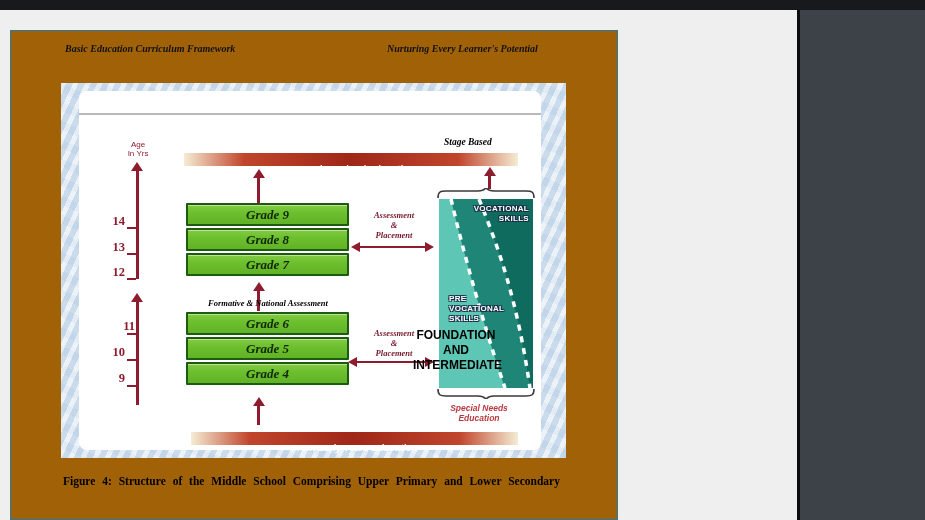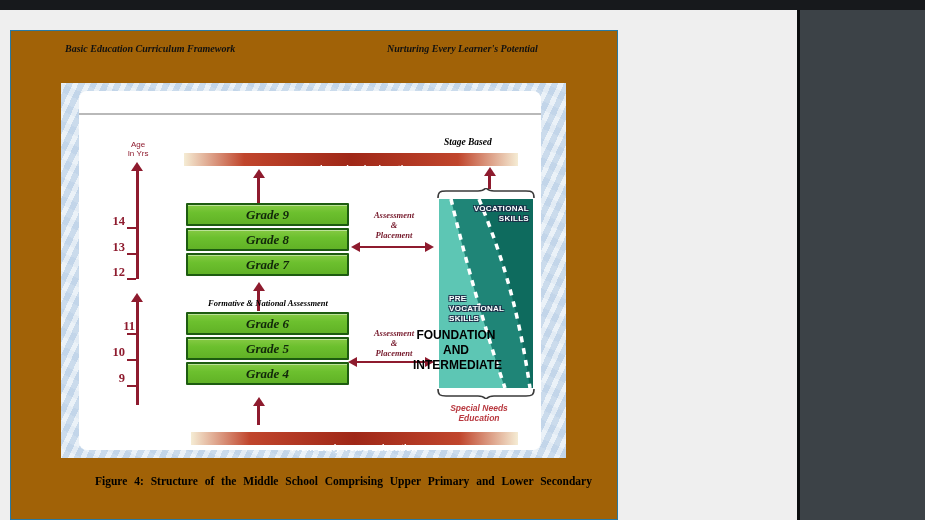--- a/index.html
+++ b/index.html
@@ -13,21 +13,21 @@
 
   .page { position:absolute; left:10px; top:30px; width:608px; height:490px;
     background:#a16207; border:1px solid #2879a3; }
   .hdr { position:absolute; top:12px; font-family:"Liberation Serif", serif;
     font-weight:bold; font-style:italic; font-size:10px; color:#111; }
   .hdr-left { left:54px; }
   .hdr-right { left:376px; }
 
   .caption { position:absolute; left:52px; top:442px; width:508px;
     font-family:"Liberation Serif", serif; font-weight:bold; font-size:11.5px;
-    color:#000; text-align:justify; word-spacing:4px; line-height:1.4;margin-left:32px; }
+    color:#000; text-align:justify; word-spacing:4px; line-height:1.4; }
 
   
   .diagram { position:absolute; left:50px; top:52px; width:505px; height:375px;
     background-color:#cfdfee;
     background-image:repeating-linear-gradient(115deg, rgba(255,255,255,.45) 0 5px, rgba(183,205,229,.45) 5px 11px),
       repeating-linear-gradient(25deg, rgba(255,255,255,.25) 0 9px, rgba(196,214,233,.3) 9px 17px); }
   .white-panel { position:absolute; left:18px; top:8px; width:462px; height:359px;
     background:#fff; border-radius:8px; }
   .banner-line { position:absolute; left:18px; top:30px; width:462px; height:2px; background:#b9b9b9; }
   .banner { position:absolute; left:85px; top:3px; width:342px; height:29px;

